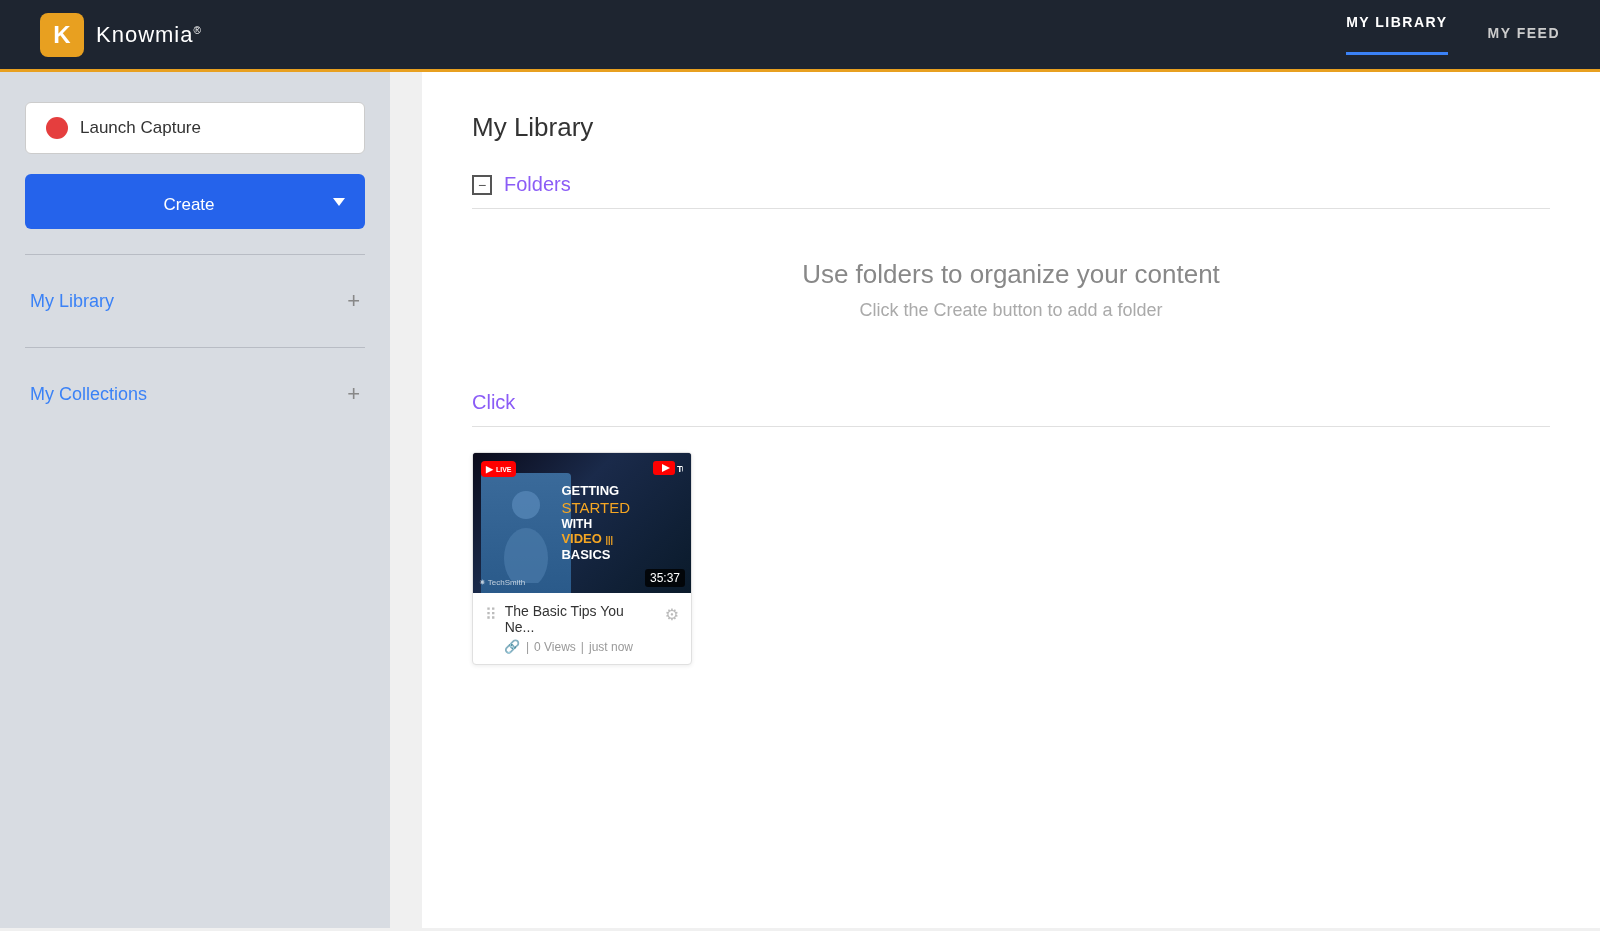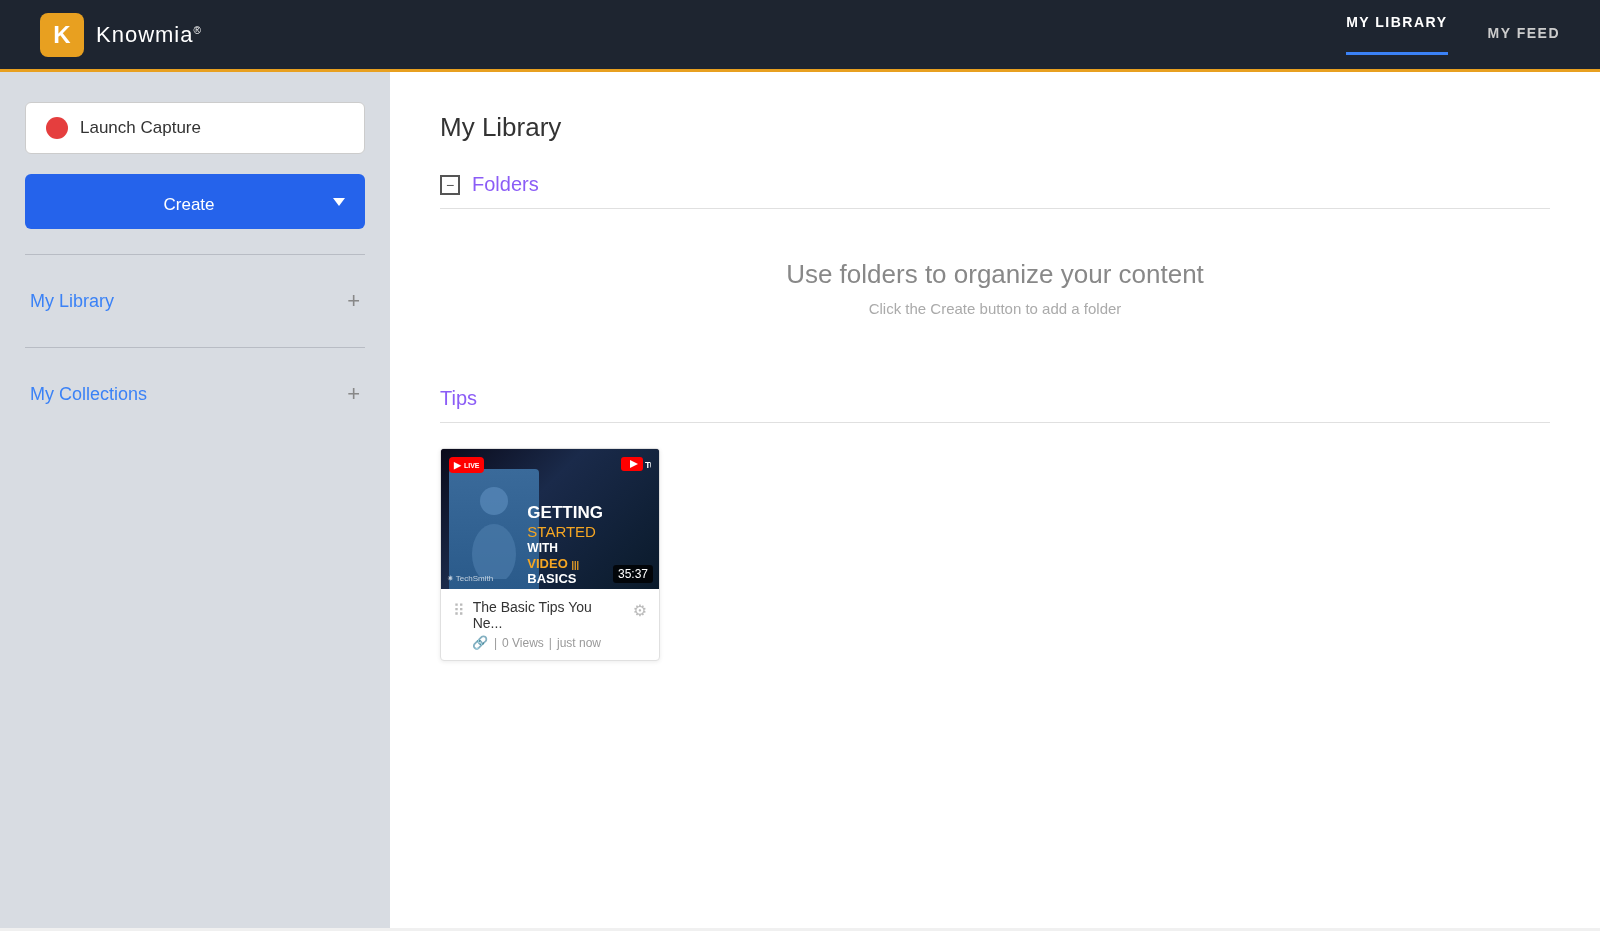--- a/index.html
+++ b/index.html
@@ -59,20 +59,21 @@
     .nav-link.active {
       color: white;
       border-bottom: 3px solid #3b82f6;
       padding-bottom: 22px;
     }
 
     
     .layout {
       display: flex;
       height: calc(100vh - 75px);
+      gap: 32px;
     }
 
     
     .sidebar {
       width: 390px;
       min-width: 390px;
       background: #d8dce2;
       padding: 30px 25px;
       display: flex;
       flex-direction: column;
@@ -196,21 +197,21 @@
       text-align: center;
       padding: 50px 0 40px;
     }
     .folders-empty-title {
       font-size: 26px;
       color: #888;
       font-weight: 400;
       margin-bottom: 10px;
     }
     .folders-empty-sub {
-      font-size: 15px;
+      font-size: 18px;
       color: #aaa;
     }
 
     .media-section {
       margin-top: 30px;
     }
     .media-section .section-header {
       margin-bottom: 25px;
     }
 
@@ -418,21 +419,21 @@
         <span class="section-title">Folders</span>
       </div>
       <div class="folders-empty">
         <div class="folders-empty-title">Use folders to organize your content</div>
         <div class="folders-empty-sub">Click the Create button to add a folder</div>
       </div>
     </div>
 
     <div class="media-section">
       <div class="section-header">
-        <span class="section-title">Tips</span>
+        <span class="section-title">Click</span>
       </div>
 
       <div class="media-grid">
 
         <div class="media-card">
           <div class="media-thumbnail">
             <div class="thumbnail-content">
               <div class="thumb-bg"></div>
 
               <div class="thumb-person">
@@ -443,21 +444,21 @@
                   </svg>
                 </div>
               </div>
 
               <div class="thumb-yt-badge">
                 <span class="thumb-yt-icon">▶</span>
                 <span class="thumb-yt-live">LIVE</span>
               </div>
 
               <div style="position:absolute; top:30px; left:50%; transform:translateX(-30%); text-align:left;">
-                <div style="font-size:17px; font-weight:900; color:white; line-height:1.2;margin-top:24px;">GETTING</div>
+                <div style="font-size:13px; font-weight:900; color:white; line-height:1.2;">GETTING</div>
                 <div style="font-size:15px; font-weight:400; color:#f5a623; line-height:1.2;">STARTED</div>
                 <div style="font-size:12px; font-weight:700; color:white; line-height:1.2;">WITH</div>
                 <div style="font-size:13px; font-weight:900; color:#f5a623; line-height:1.2;">VIDEO <span style="font-size:9px;">|||</span></div>
                 <div style="font-size:13px; font-weight:900; color:white; line-height:1.2;">BASICS</div>
               </div>
 
               <div class="thumb-yt-logo">
                 <svg width="30" height="14" viewBox="0 0 30 14">
                   <rect width="22" height="14" rx="3" fill="#ff0000"></rect>
                   <polygon points="9,3 9,11 17,7" fill="white"></polygon>

